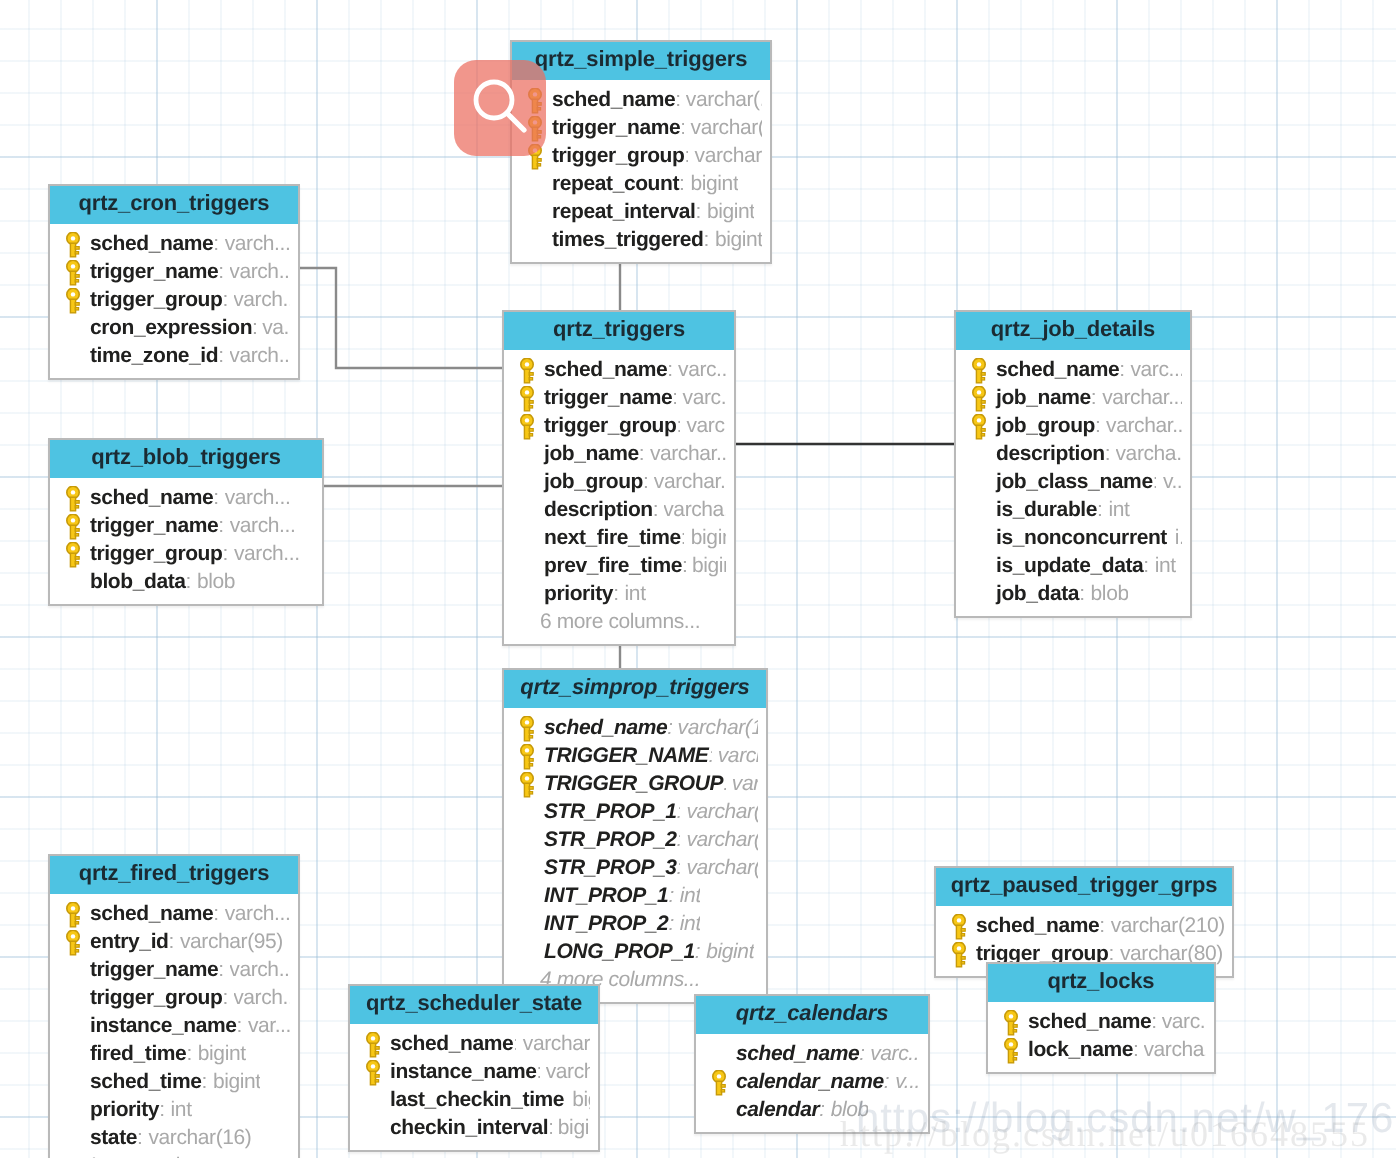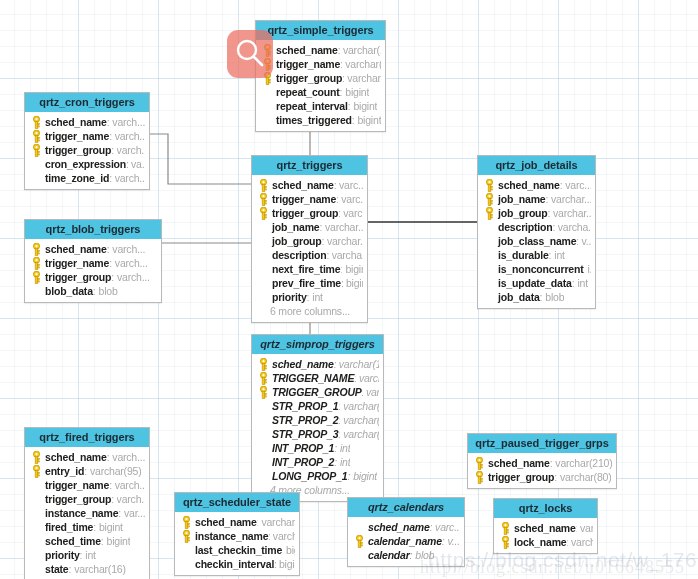--- a/index.html
+++ b/index.html
@@ -713,21 +713,21 @@
             <span class="ctype">v...</span>
           </div>
           <div class="row">
             <span class="keycell"></span>
             <span class="cname">calendar</span>
             <span class="ctype" style="margin-left: 0px;">:</span>
             <span class="ctype">blob</span>
           </div>
         </div>
       </div>
-      <div class="table" style="left: 493px; top: 498px; width: 105px;">
+      <div class="table" style="left: 493px; top: 481px; width: 115px;">
         <div class="thead">qrtz_locks</div>
         <div class="tbody">
           <div class="row">
             <span class="keycell">
               <svg class="key" viewBox="0 0 11 13">
                 <circle cx="5.5" cy="3.2" r="3.1" fill="#f7c716" stroke="#c79a08" stroke-width="0.8"></circle>
                 <circle cx="5.5" cy="3.2" r="1.1" fill="#ffffff"></circle>
                 <rect x="4.2" y="5.6" width="2.6" height="6.8" fill="#f7c716" stroke="#c79a08" stroke-width="0.7"></rect>
                 <rect x="6.6" y="7.3" width="2.0" height="1.3" fill="#f7c716" stroke="#c79a08" stroke-width="0.6"></rect>
                 <rect x="6.6" y="9.8" width="1.7" height="1.2" fill="#f7c716" stroke="#c79a08" stroke-width="0.6"></rect>

